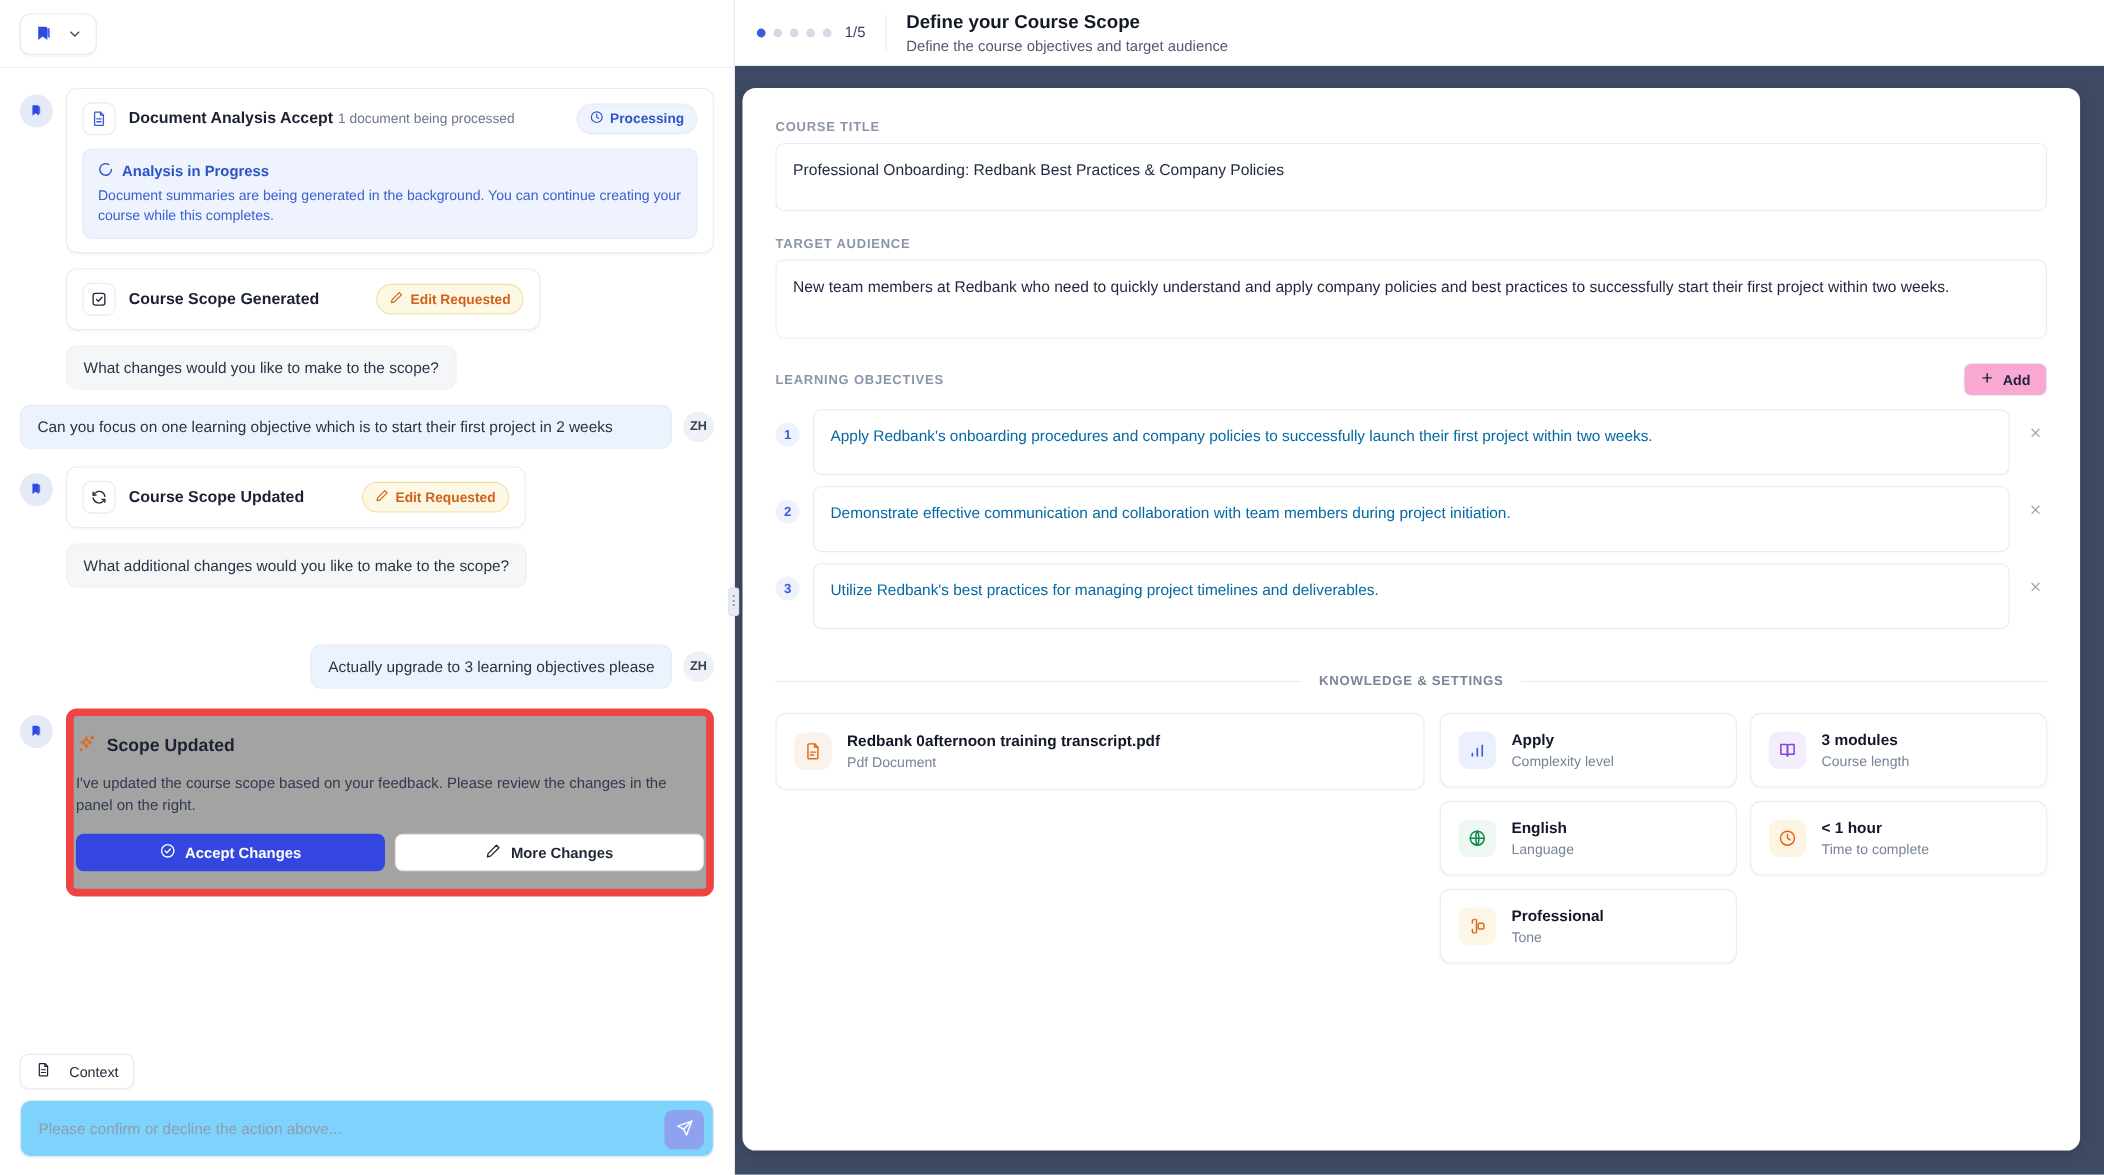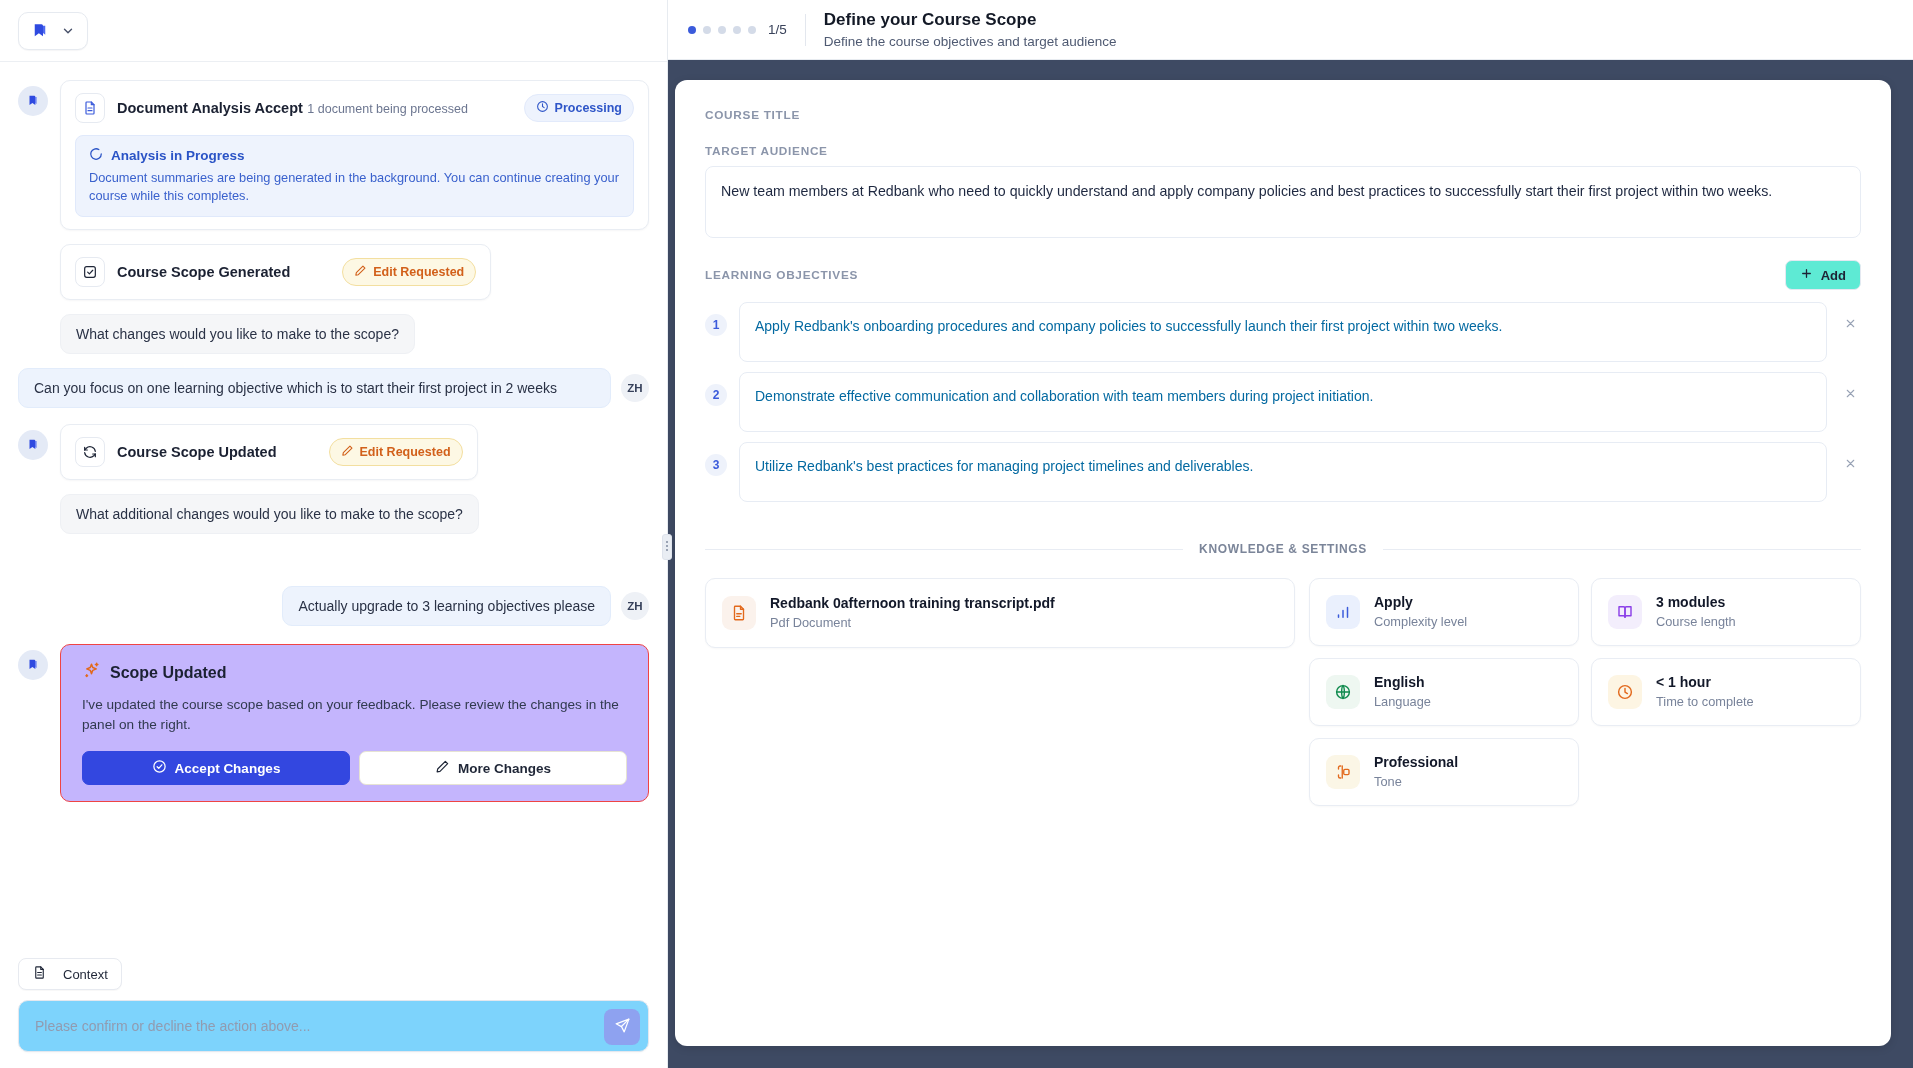--- a/index.html
+++ b/index.html
@@ -120,22 +120,22 @@
   .user-row.full .user-bubble { flex: 1 1 auto; }
   .user-avatar {
     width: 28px; height: 28px; flex: 0 0 28px; border-radius: 50%;
     background: #eef1f6; color: #36405a;
     display: flex; align-items: center; justify-content: center;
     font-size: 11.5px; font-weight: 700;
   }
 
   .scope-card {
     flex: 1 1 auto;
-    background: #c4b5fd; border: 1px solid #ef4444;
-    border-radius: 10px; padding: 16px 21px;
+    background: #a3a3a3; border: 7px solid #ef4444;
+    border-radius: 10px; padding: 16px 2px;
   }
   .scope-head { display: flex; align-items: center; gap: 9px; }
   .scope-head svg { width: 19px; height: 19px; }
   .scope-title { font-size: 16px; font-weight: 700; color: #1b2132; }
   .scope-body { margin-top: 11px; font-size: 13.6px; line-height: 20px; color: #313a4f; }
   .scope-actions { margin-top: 16px; display: flex; gap: 9px; }
   .btn {
     flex: 1 1 0; height: 34px;
     display: flex; align-items: center; justify-content: center; gap: 8px;
     border-radius: 7px; font-size: 13.5px; font-weight: 600; cursor: pointer;
@@ -218,21 +218,21 @@
     color: #1e2840; line-height: 21px; background: #fff;
   }
   .field-box.h-title { height: 62px; }
   .field-box.h-aud { height: 72px; }
   .field-block { margin-bottom: 22px; }
 
   .lo-head { display: flex; align-items: center; justify-content: space-between; margin-bottom: 12px; }
   .add-btn {
     display: inline-flex; align-items: center; gap: 8px;
     height: 30px; padding: 0 14px;
-    border: 1px solid #e4e9f1; border-radius: 7px; background: #5eead4;
+    border: 1px solid #e4e9f1; border-radius: 7px; background: #f9a8d4;
     font-size: 13px; font-weight: 600; color: #1d2435; cursor: pointer;
   }
   .add-btn svg { width: 13px; height: 13px; }
 
   .lo-row { display: flex; align-items: flex-start; gap: 12px; margin-bottom: 10px; }
   .lo-num {
     width: 22px; height: 22px; flex: 0 0 22px; border-radius: 50%;
     background: #eef2fb; color: #3b5bdb;
     font-size: 12px; font-weight: 600;
     display: flex; align-items: center; justify-content: center;
@@ -509,20 +509,21 @@
         <div class="right-title">Define your Course Scope</div>
         <div class="right-sub">Define the course objectives and target audience</div>
       </div>
     </div>
 
     <div class="right-body">
       <div class="sheet">
 
         <div class="field-block">
           <div class="field-label">Course Title</div>
+          <div class="field-box h-title">Professional Onboarding: Redbank Best Practices &amp; Company Policies</div>
         </div>
 
         <div class="field-block">
           <div class="field-label">Target Audience</div>
           <div class="field-box h-aud">New team members at Redbank who need to quickly understand and apply company policies and best practices to successfully start their first project within two weeks.</div>
         </div>
 
         <div>
           <div class="lo-head">
             <span class="field-label" style="margin-bottom:0;">Learning Objectives</span>

